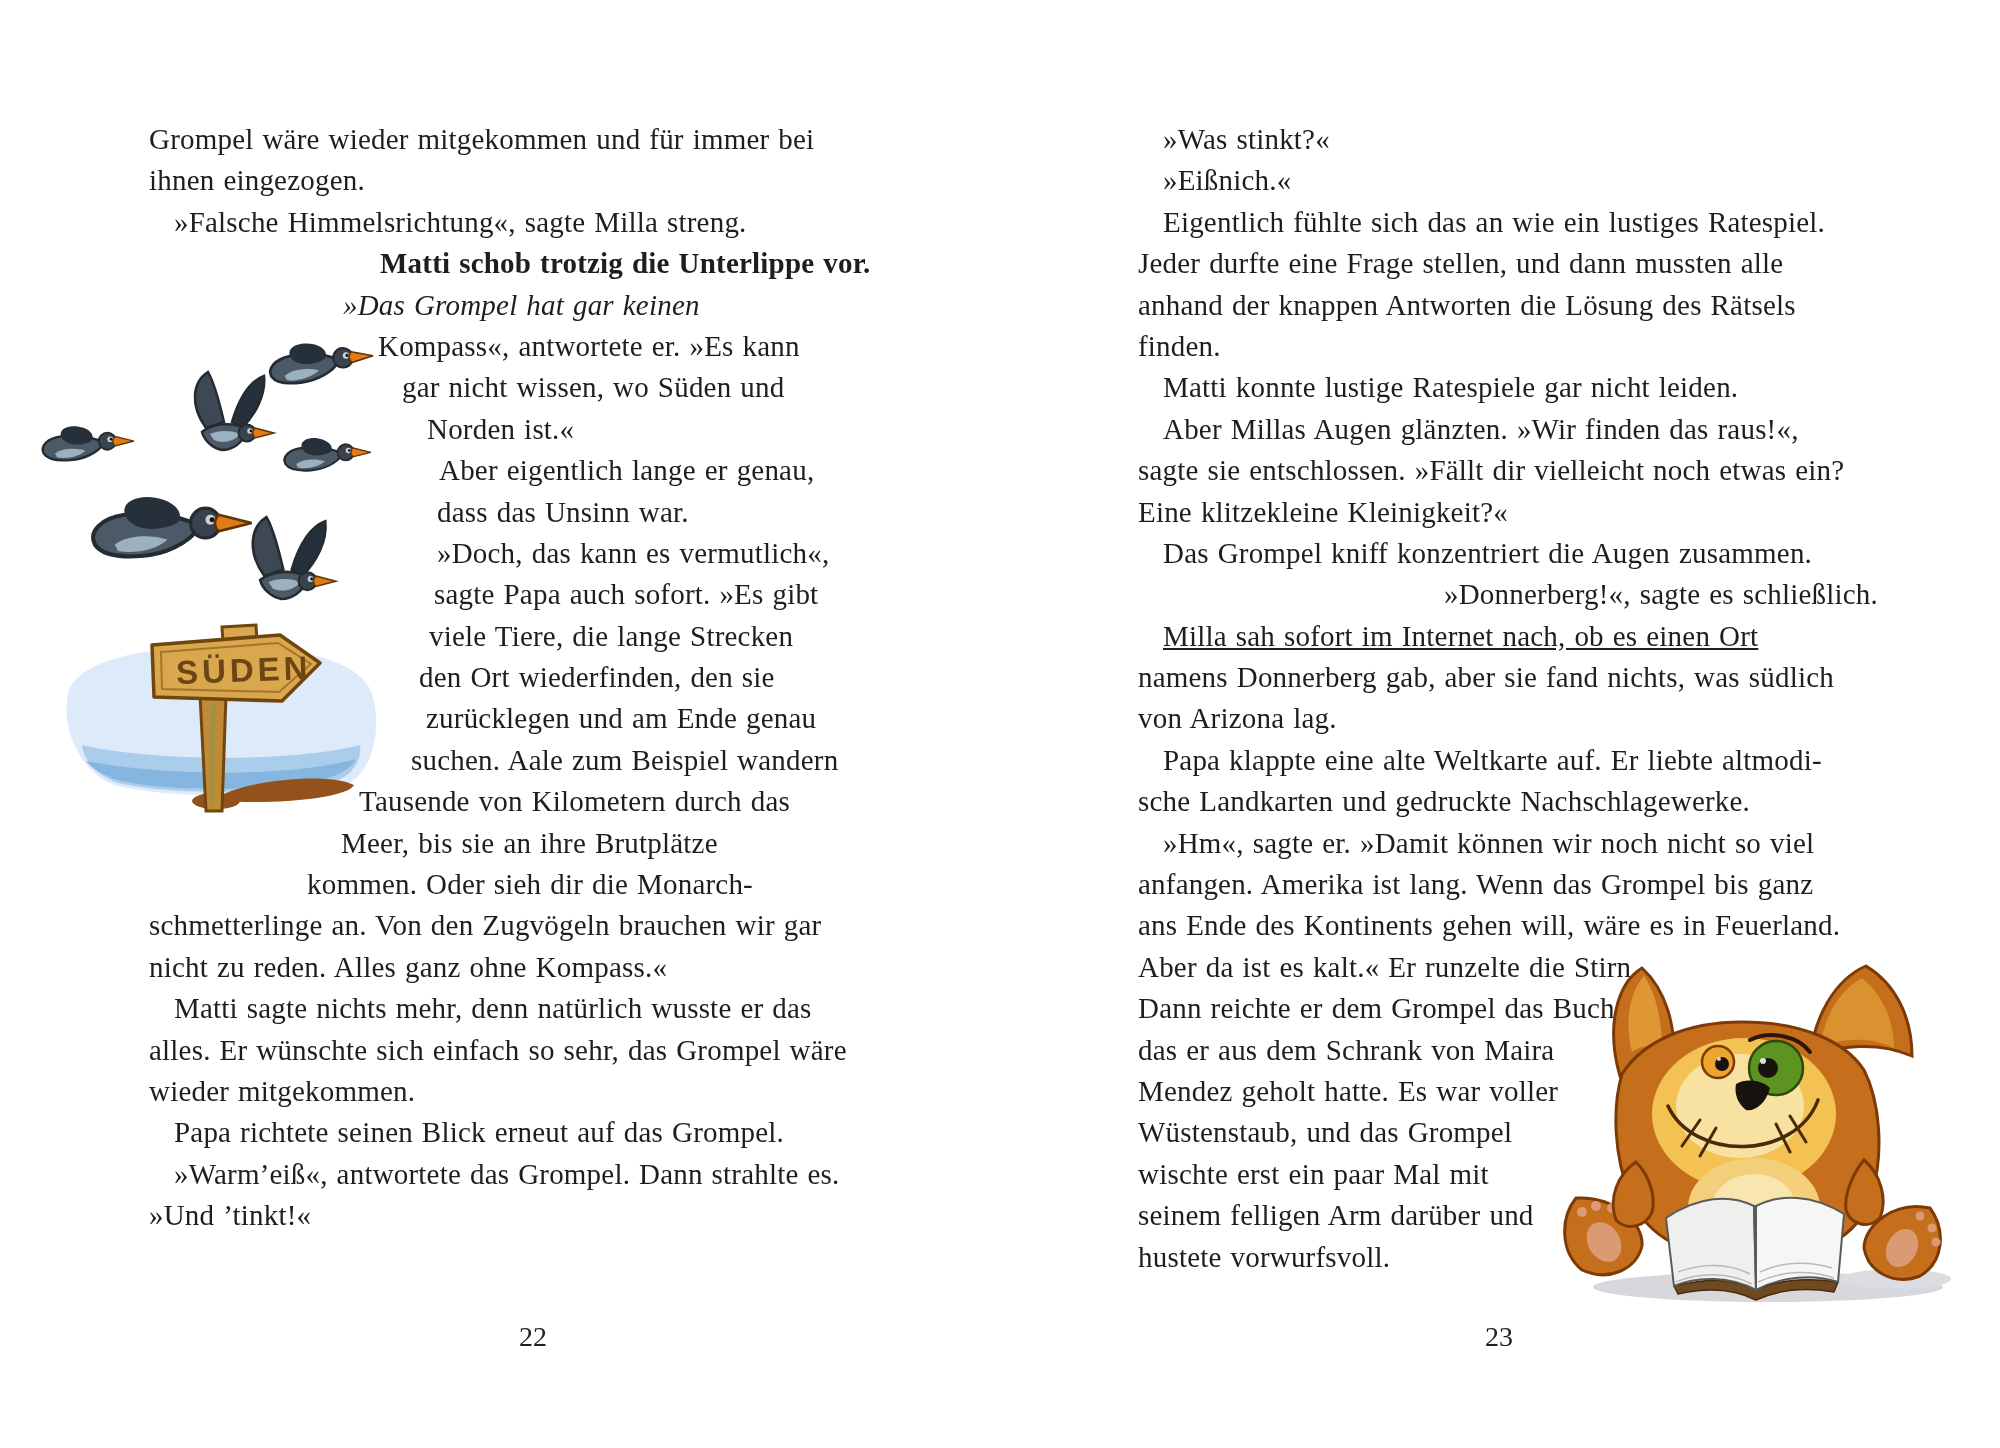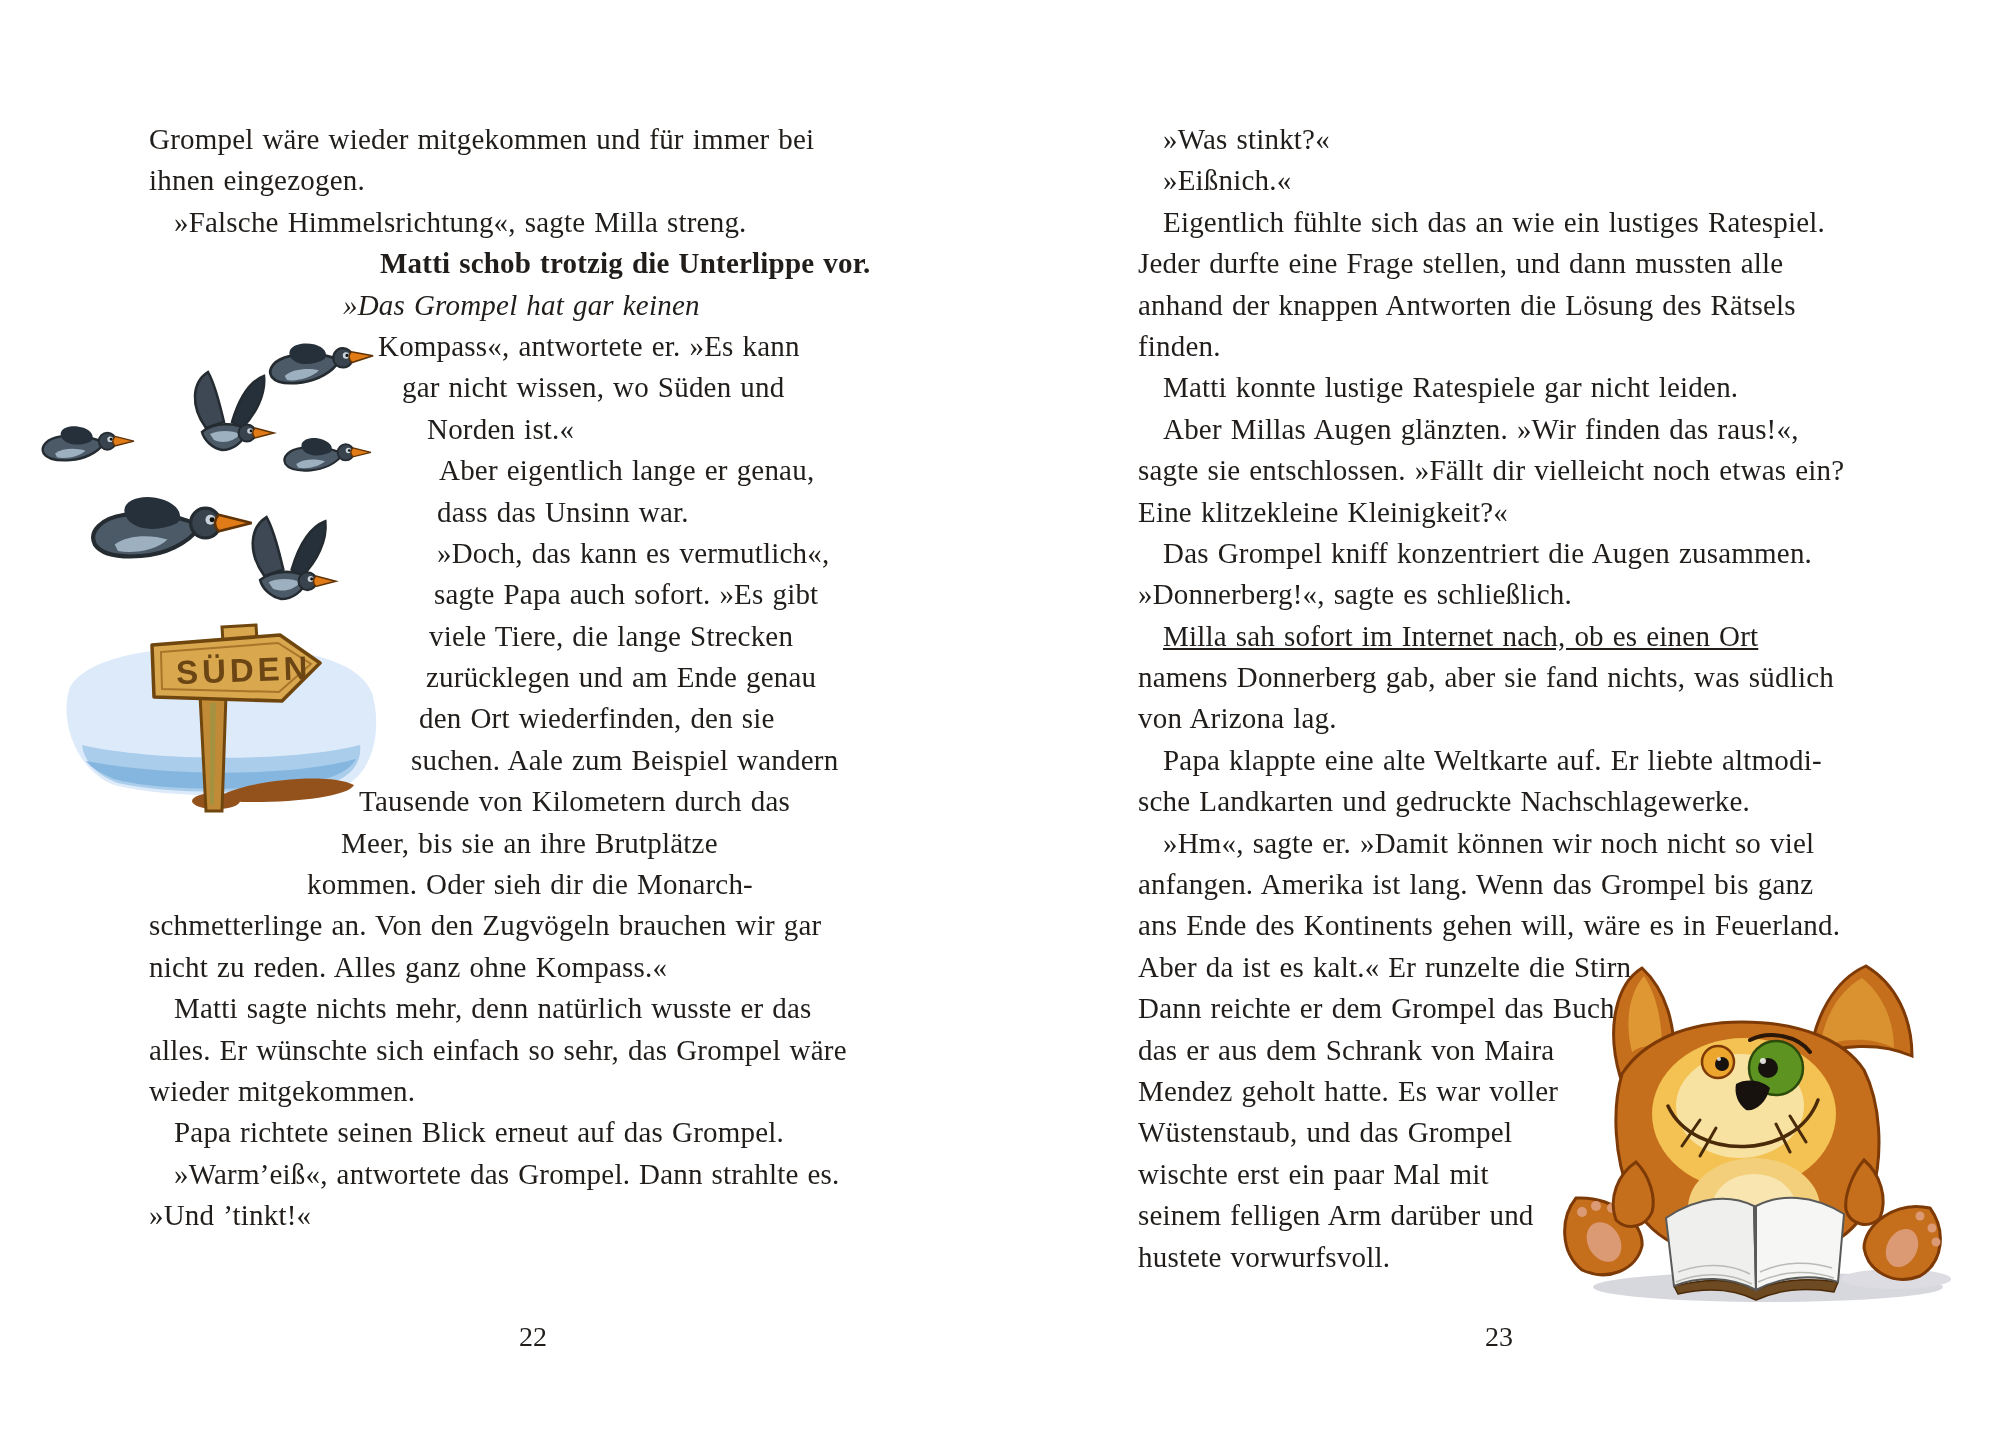--- a/index.html
+++ b/index.html
@@ -41,22 +41,22 @@
     <div class="text-line" style="padding-left: 231px; font-weight: bold;">Matti schob trotzig die Unterlippe vor.</div>
     <div class="text-line" style="padding-left: 194px; font-style: italic;">»Das Grompel hat gar keinen</div>
     <div class="text-line" style="padding-left: 229px;">Kompass«, antwortete er. »Es kann</div>
     <div class="text-line" style="padding-left: 253px;">gar nicht wissen, wo Süden und</div>
     <div class="text-line" style="padding-left: 278px;">Norden ist.«</div>
     <div class="text-line" style="padding-left: 290px;">Aber eigentlich lange er genau,</div>
     <div class="text-line" style="padding-left: 288px;">dass das Unsinn war.</div>
     <div class="text-line" style="padding-left: 288px;">»Doch, das kann es vermutlich«,</div>
     <div class="text-line" style="padding-left: 285px;">sagte Papa auch sofort. »Es gibt</div>
     <div class="text-line" style="padding-left: 280px;">viele Tiere, die lange Strecken</div>
+    <div class="text-line" style="padding-left: 270px;">den Ort wiederfinden, den sie</div>
     <div class="text-line" style="padding-left: 277px;">zurücklegen und am Ende genau</div>
-    <div class="text-line" style="padding-left: 270px;">den Ort wiederfinden, den sie</div>
     <div class="text-line" style="padding-left: 262px;">suchen. Aale zum Beispiel wandern</div>
     <div class="text-line" style="padding-left: 210px;">Tausende von Kilometern durch das</div>
     <div class="text-line" style="padding-left: 192px;">Meer, bis sie an ihre Brutplätze</div>
     <div class="text-line" style="padding-left: 158px;">kommen. Oder sieh dir die Monarch-</div>
     <div class="text-line" style="padding-left: 0px;">schmetterlinge an. Von den Zugvögeln brauchen wir gar</div>
     <div class="text-line" style="padding-left: 0px;">nicht zu reden. Alles ganz ohne Kompass.«</div>
     <div class="text-line" style="padding-left: 25px;">Matti sagte nichts mehr, denn natürlich wusste er das</div>
     <div class="text-line" style="padding-left: 0px;">alles. Er wünschte sich einfach so sehr, das Grompel wäre</div>
     <div class="text-line" style="padding-left: 0px;">wieder mitgekommen.</div>
     <div class="text-line" style="padding-left: 25px;">Papa richtete seinen Blick erneut auf das Grompel.</div>
@@ -70,21 +70,21 @@
     <div class="text-line" style="padding-left: 25px;">»Eißnich.«</div>
     <div class="text-line" style="padding-left: 25px;">Eigentlich fühlte sich das an wie ein lustiges Ratespiel.</div>
     <div class="text-line" style="padding-left: 0px;">Jeder durfte eine Frage stellen, und dann mussten alle</div>
     <div class="text-line" style="padding-left: 0px;">anhand der knappen Antworten die Lösung des Rätsels</div>
     <div class="text-line" style="padding-left: 0px;">finden.</div>
     <div class="text-line" style="padding-left: 25px;">Matti konnte lustige Ratespiele gar nicht leiden.</div>
     <div class="text-line" style="padding-left: 25px;">Aber Millas Augen glänzten. »Wir finden das raus!«,</div>
     <div class="text-line" style="padding-left: 0px;">sagte sie entschlossen. »Fällt dir vielleicht noch etwas ein?</div>
     <div class="text-line" style="padding-left: 0px;">Eine klitzekleine Kleinigkeit?«</div>
     <div class="text-line" style="padding-left: 25px;">Das Grompel kniff konzentriert die Augen zusammen.</div>
-    <div class="text-line" style="padding-left: 0px;">»Donnerberg!«, sagte es schließlich.</div>
+    <div class="text-line" style="padding-left: 0px; text-align: right;">»Donnerberg!«, sagte es schließlich.</div>
     <div class="text-line" style="padding-left: 25px; text-decoration: underline;">Milla sah sofort im Internet nach, ob es einen Ort</div>
     <div class="text-line" style="padding-left: 0px;">namens Donnerberg gab, aber sie fand nichts, was südlich</div>
     <div class="text-line" style="padding-left: 0px;">von Arizona lag.</div>
     <div class="text-line" style="padding-left: 25px;">Papa klappte eine alte Weltkarte auf. Er liebte altmodi-</div>
     <div class="text-line" style="padding-left: 0px;">sche Landkarten und gedruckte Nachschlagewerke.</div>
     <div class="text-line" style="padding-left: 25px;">»Hm«, sagte er. »Damit können wir noch nicht so viel</div>
     <div class="text-line" style="padding-left: 0px;">anfangen. Amerika ist lang. Wenn das Grompel bis ganz</div>
     <div class="text-line" style="padding-left: 0px;">ans Ende des Kontinents gehen will, wäre es in Feuerland.</div>
     <div class="text-line" style="padding-left: 0px;">Aber da ist es kalt.« Er runzelte die Stirn.</div>
     <div class="text-line" style="padding-left: 0px;">Dann reichte er dem Grompel das Buch,</div>

